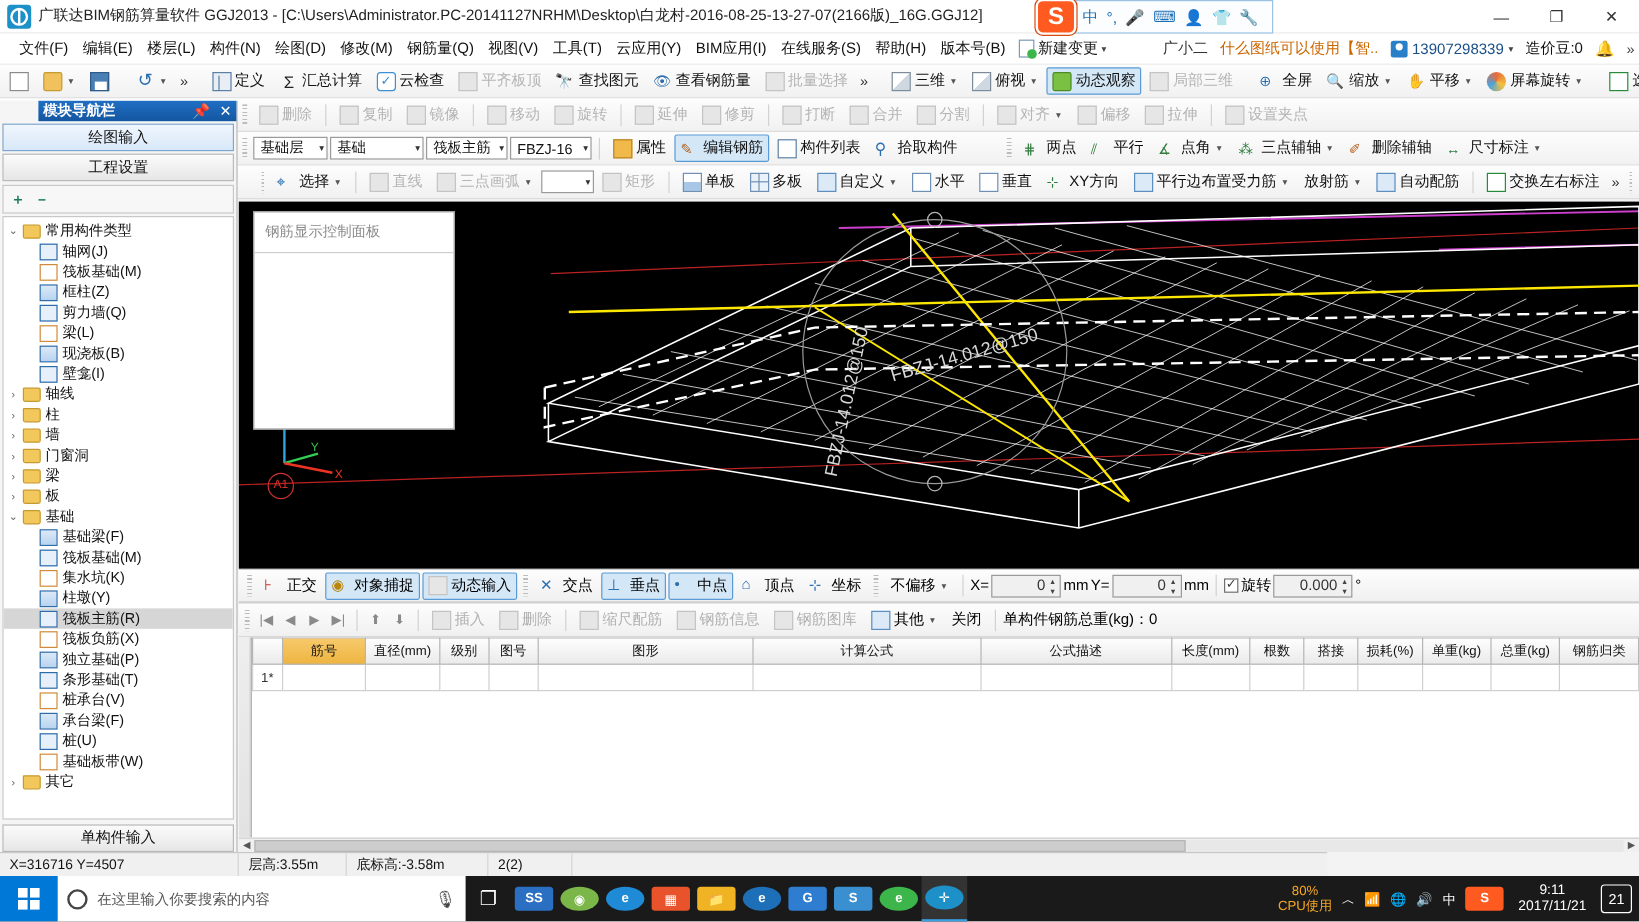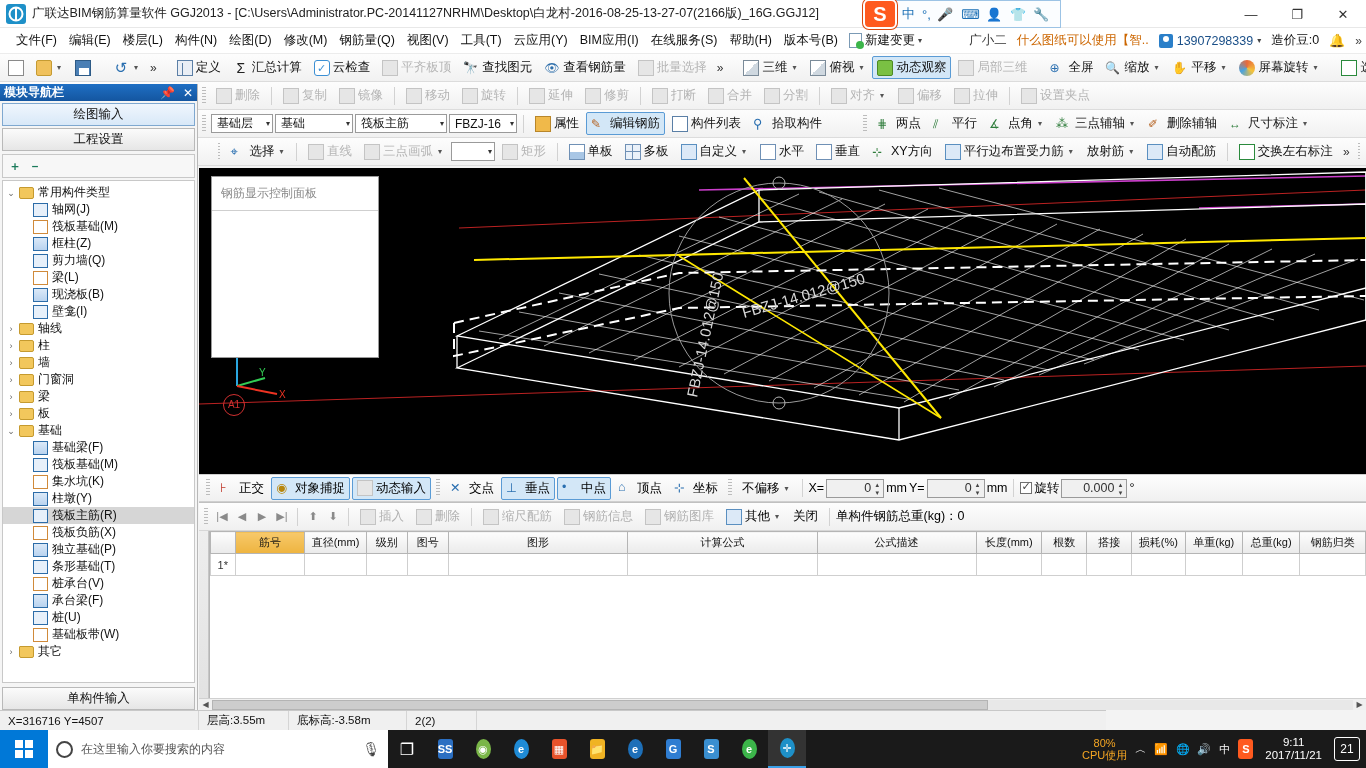--- a/index.html
+++ b/index.html
@@ -127,21 +127,21 @@
   }
   .combo .cb-arrow{ margin-left:auto; font-size:8px; color:#333; padding-left:6px;}
 
   
   .leftpanel {
     position: absolute; left: 0; top: 84px; width: 198px; bottom: 58px;
     background: #f5f5f5; border-right: 1px solid #b8b8b8; display:flex; flex-direction:column;
   }
   .lp-title {
     height: 17px; background: linear-gradient(#1f6fc4,#1456a0); color:#fff;
-    display:flex;align-items:center; padding: 0 4px; font-size: 12px; font-weight:bold;
+    display:flex;align-items:center; padding: 0 4px; font-size: 12px; font-weight:bold;margin-left:32px;
   }
   .lp-title .sp{margin-left:auto;display:flex;gap:8px;}
   .lp-btn {
     height: 23px; background: linear-gradient(#fbfbfb,#e6e6e6); border:1px solid #b9b9b9;
     margin: 2px 2px 0 2px; display:flex;align-items:center;justify-content:center;
     font-size: 12.5px; color:#111;
   }
   .lp-btn.sel{ background: linear-gradient(#f0f6fd,#d8e8f8); border-color:#7fa8d0; }
   .lp-tools {
     height: 24px; margin:3px 2px 0 2px; background:#f7f7f7; border:1px solid #c8c8c8;
@@ -232,21 +232,21 @@
   .winlogo{width:18px;height:18px;display:grid;grid-template-columns:1fr 1fr;grid-template-rows:1fr 1fr;gap:2px;}
   .winlogo i{background:#fff;display:block;}
   .searchbox{
     width:340px;height:38px;background:#fff;color:#555;display:flex;align-items:center;
     gap:8px;padding:0 8px;font-size:12px;
   }
   .circ{width:17px;height:17px;border:2px solid #444;border-radius:50%;flex:none;}
   .mic{margin-left:auto;font-size:14px;color:#444;}
   .tb-icon{width:38px;height:38px;display:flex;align-items:center;justify-content:center;font-size:16px;}
   .tb-icon.sel{background:#333;border-bottom:2px solid #3aa0e8;}
-  .sq-ic{width:15px;height:20px;border-radius:3px;display:flex;align-items:center;justify-content:center;font-size:11px;font-weight:bold;color:#fff;}
+  .sq-ic{width:32px;height:20px;border-radius:3px;display:flex;align-items:center;justify-content:center;font-size:11px;font-weight:bold;color:#fff;}
   .tray{margin-left:auto;display:flex;align-items:center;gap:8px;padding-right:6px;font-size:11px;}
   .cpu{color:#f5a623;text-align:center;line-height:12px;font-size:11px;}
   .clock{text-align:center;line-height:13px;font-size:11.5px;padding:0 4px;}
   .notif{width:26px;height:24px;border:1px solid #fff;border-radius:3px;display:flex;align-items:center;justify-content:center;font-size:12px;}
 </style>
 </head>
 <body>
 
 <div id="app">
 
@@ -471,21 +471,21 @@
   <div class="toolbar" style="padding-left:199px">
     <span class="grip"></span>
     <div class="combo" style="width:62px">
         <span>基础层</span>
         <span class="cb-arrow">▾</span>
       </div>
     <div class="combo" style="width:78px">
         <span>基础</span>
         <span class="cb-arrow">▾</span>
       </div>
-    <div class="combo" style="width:92px">
+    <div class="combo" style="width:68px">
         <span>筏板主筋</span>
         <span class="cb-arrow">▾</span>
       </div>
     <div class="combo" style="width:68px">
         <span>FBZJ-16</span>
         <span class="cb-arrow">▾</span>
       </div>
     <span class="tb-sep"></span>
     <div class="tb-btn">
         <span class="ic prop"></span>

